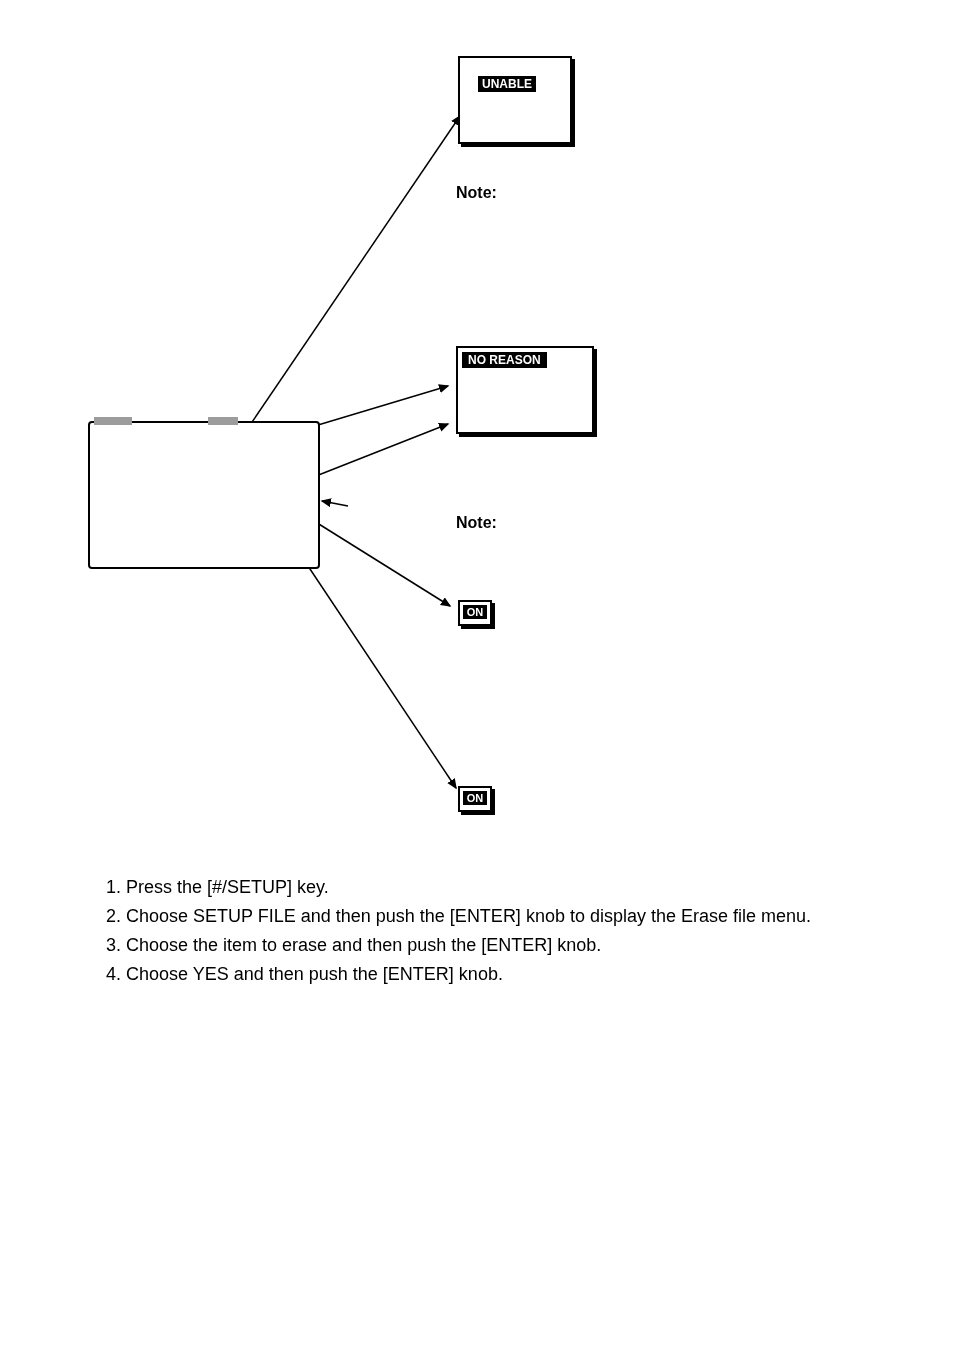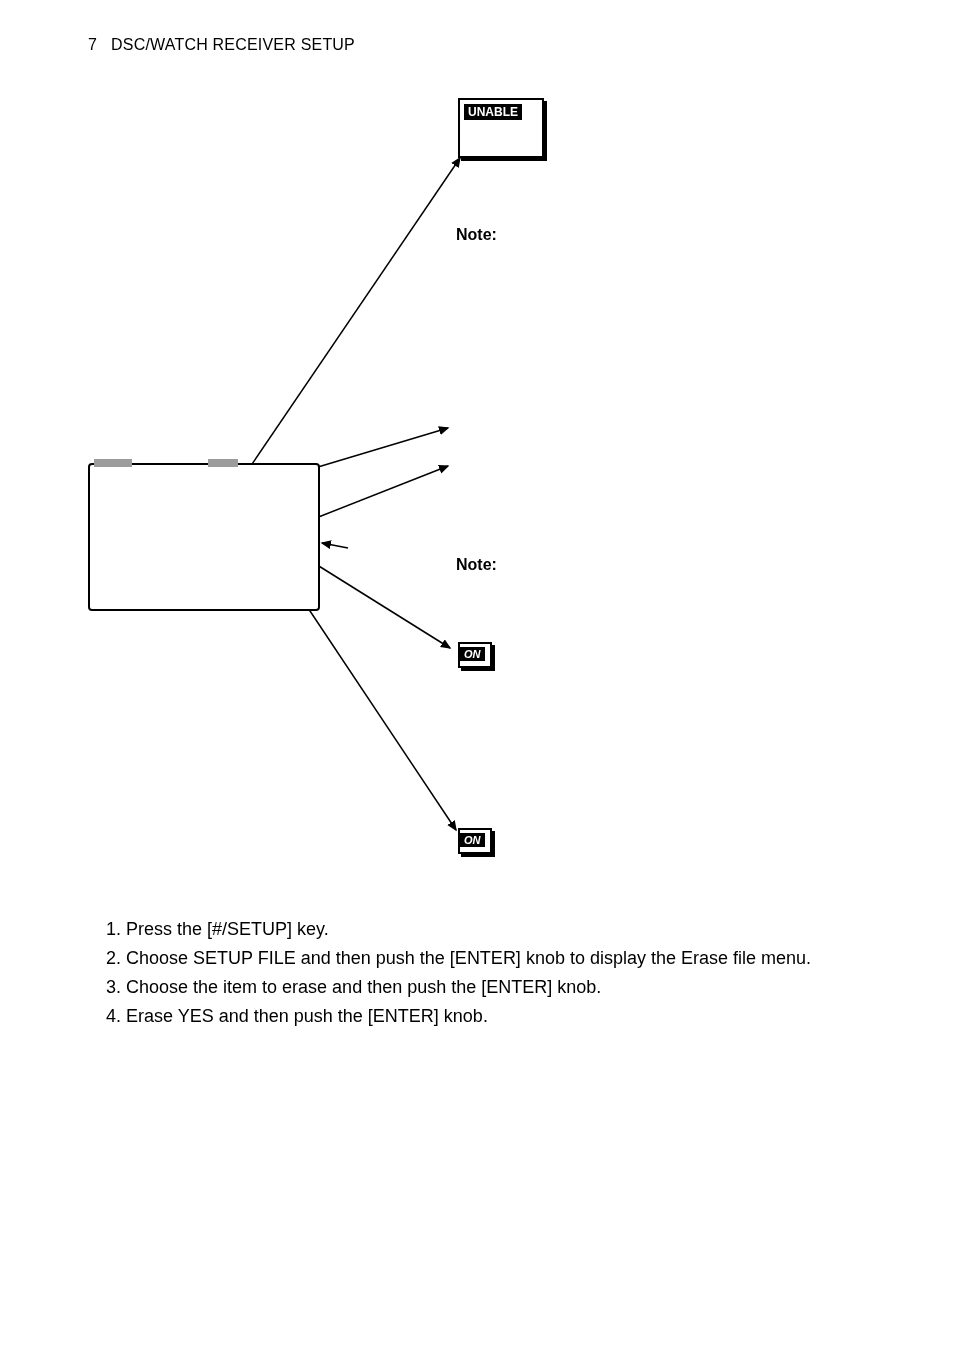--- a/index.html
+++ b/index.html
@@ -66,21 +66,21 @@
   .shadow-box {
     border: 2px solid #000;
     box-shadow: 3px 3px 0 #000;
     background: #fff;
   }
   .unable-box {
     left: 370px;
     top: 20px;
     width: 78px;
     height: 52px;
-    padding: 2px;
+    padding: 16px;
   }
   .unable-label {
     display: inline-block;
     background: #000;
     color: #fff;
     font-weight: bold;
     font-size: 12px;
     padding: 1px 4px;
     margin: 2px;
   }
@@ -101,22 +101,21 @@
     color: #fff;
     font-weight: bold;
     font-size: 12px;
     padding: 1px 6px;
     margin: 2px;
   }
 
   .on-box {
     width: 30px;
     height: 22px;
-    text-align: left;
-    font-style: italic;
+    text-align: center;
   }
   .on-label {
     display:inline-block;
     background:#000;
     color:#fff;
     font-weight:bold;
     font-size:11px;
     padding:1px 4px;
     margin-top:2px;
   }
@@ -132,24 +131,20 @@
     line-height: 1.5;
     padding-left: 24px;
     margin: 8px;
   }
   ol.steps li { margin: 0 0 2px 6px; }
 </style>
 </head>
 <body>
 
 <div class="page">
-  <div class="page-header">
-    <span>7</span>&nbsp;&nbsp;
-    <span>DSC/WATCH RECEIVER SETUP</span>
-  </div>
 
   <div class="diagram">
 
     <svg width="786" height="830">
       <defs>
         <marker id="arrow" markerWidth="10" markerHeight="10" refX="6" refY="3" orient="auto" markerUnits="strokeWidth">
           <path d="M0,0 L7,3 L0,6 Z" fill="#000"></path>
         </marker>
       </defs>
 
@@ -172,34 +167,37 @@
         <div class="tab tab2"></div>
       </div>
     </div>
 
     <div class="box shadow-box unable-box">
       <span class="unable-label">UNABLE</span>
     </div>
 
     <div class="note note1">Note:</div>
 
+    <div class="box shadow-box noreason-box">
+      <span class="noreason-label">NO REASON</span>
+    </div>
 
     <div class="note note2">Note:</div>
 
     <div class="box shadow-box on-box on-box1">
       <span class="on-label">ON</span>
     </div>
 
     <div class="box shadow-box on-box on-box2">
       <span class="on-label">ON</span>
     </div>
   </div>
 
   <div class="body-text">
     <ol class="steps">
       <li>Press the [#/SETUP] key.</li>
       <li>Choose SETUP FILE and then push the [ENTER] knob to display the Erase file menu.</li>
       <li>Choose the item to erase and then push the [ENTER] knob.</li>
-      <li>Erase YES and then push the [ENTER] knob.</li>
+      <li>Choose YES and then push the [ENTER] knob.</li>
     </ol>
   </div>
 
 </div>
 
 </body></html>

